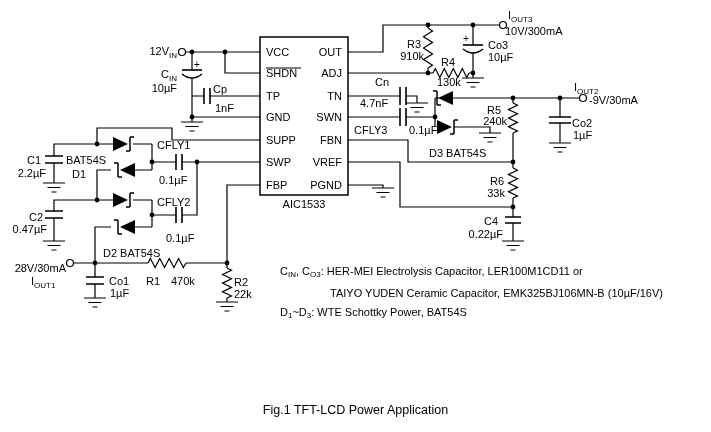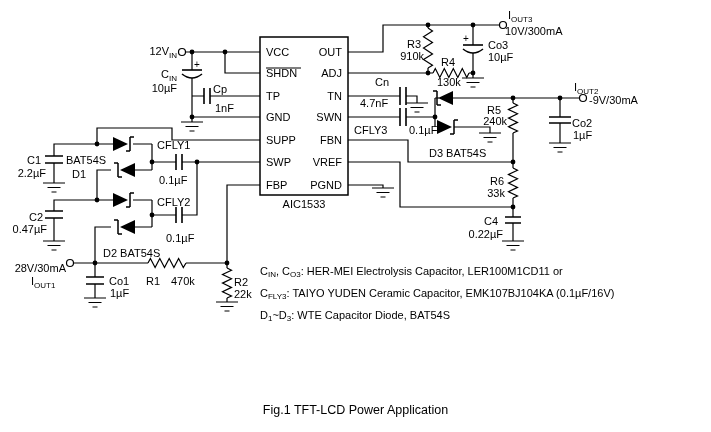--- a/index.html
+++ b/index.html
@@ -10,21 +10,21 @@
   svg text.sm{font-size:10px;}
   svg tspan.sub{font-size:8px;}
   .wire{stroke:#000;stroke-width:1.2;fill:none;}
   .plate{stroke:#000;stroke-width:1.6;fill:none;}
   .zig{stroke:#000;stroke-width:1.2;fill:none;}
   .bar{stroke:#000;stroke-width:1.5;fill:none;}
   .tri{fill:#000;stroke:none;}
   .icbox{fill:none;stroke:#000;stroke-width:1.5;}
   .dot{fill:#000;}
   .term{fill:#fff;stroke:#000;stroke-width:1.2;}
-  #notes{position:absolute;left:260px;top:262px;font-size:11px;line-height:19px;white-space:nowrap;}
+  #notes{position:absolute;left:280px;top:262px;font-size:11px;line-height:19px;white-space:nowrap;}
   #notes .note-line.indent{padding-left:50px;}
   #notes span.sub{font-size:8px;vertical-align:-2px;}
   #caption{position:absolute;left:0;top:403px;width:711px;text-align:center;font-size:12.5px;}
 </style>
 </head>
 <body>
 
 <div id="page">
 <svg width="711" height="432" viewBox="0 0 711 432">
 
@@ -244,17 +244,17 @@
     <text x="573" y="139">1µF</text>
     <text x="504" y="185" text-anchor="end">R6</text>
     <text x="505" y="197" text-anchor="end">33k</text>
     <text x="498" y="225" text-anchor="end">C4</text>
     <text x="503" y="238" text-anchor="end">0.22µF</text>
   </g>
 </svg>
 
 <div id="notes">
       <div class="note-line"><span>C</span><span class="sub">IN</span><span>, C</span><span class="sub">O3</span><span>: HER-MEI Electrolysis Capacitor, LER100M1CD11 or</span></div>
-      <div class="note-line"><span>C</span><span class="sub">FLY3</span><span>: TAIYO YUDEN Ceramic Capacitor, EMK107BJ104KA (0.1µF/16V)</span></div>
-      <div class="note-line"><span>D</span><span class="sub">1</span><span>~D</span><span class="sub">3</span><span>: WTE Capacitor Diode, BAT54S</span></div>
+      <div class="note-line indent"><span>TAIYO YUDEN Ceramic Capacitor, EMK325BJ106MN-B (10µF/16V)</span></div>
+      <div class="note-line"><span>D</span><span class="sub">1</span><span>~D</span><span class="sub">3</span><span>: WTE Schottky Power, BAT54S</span></div>
     </div>
 <div id="caption">Fig.1 TFT-LCD Power Application</div>
 </div>
 
 </body></html>

